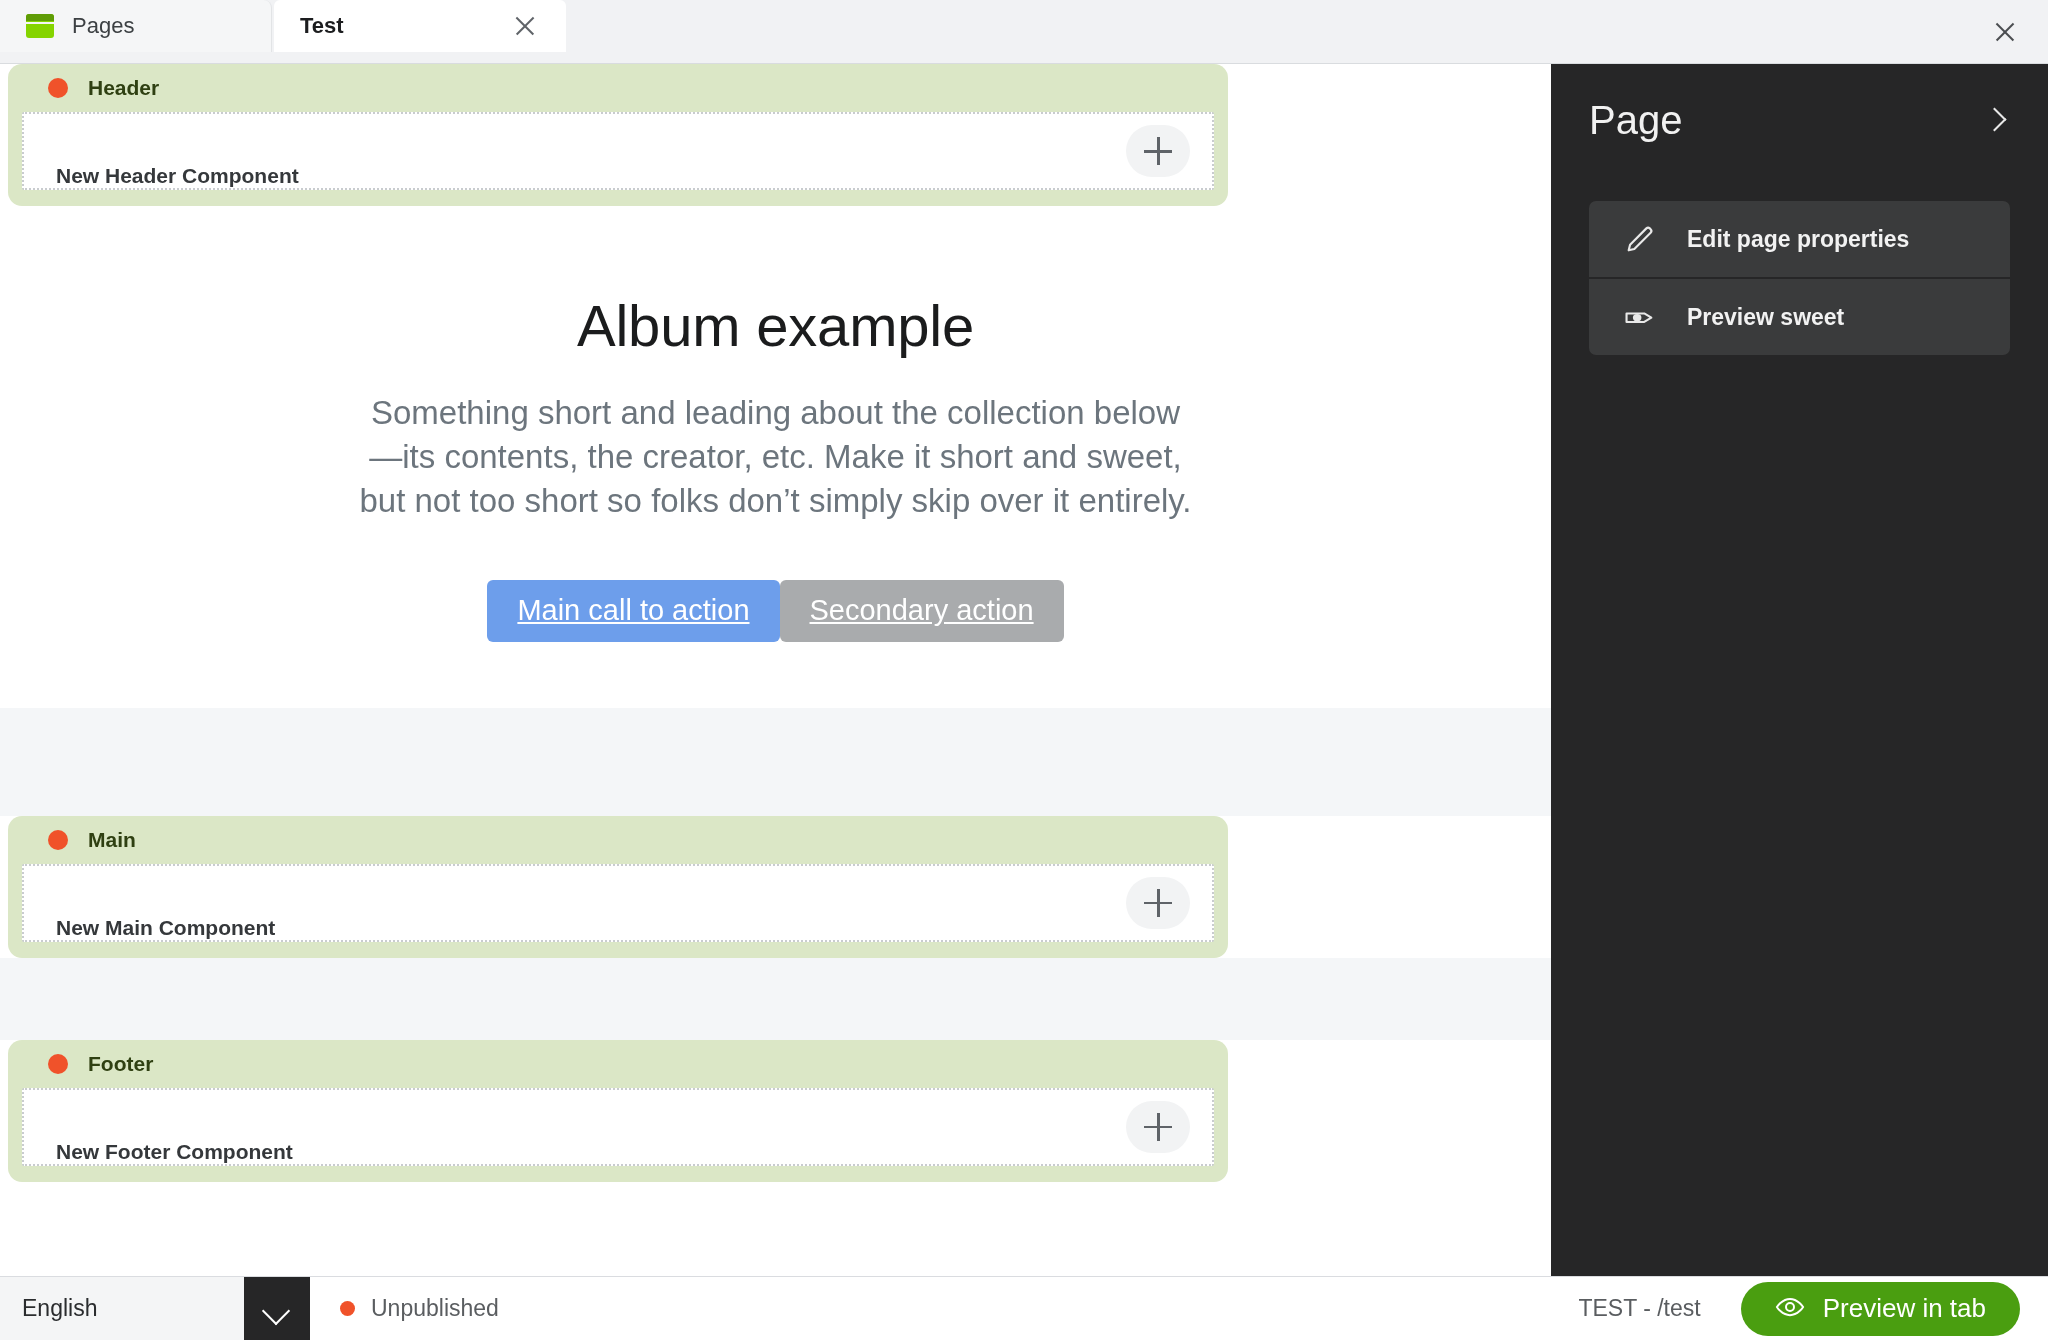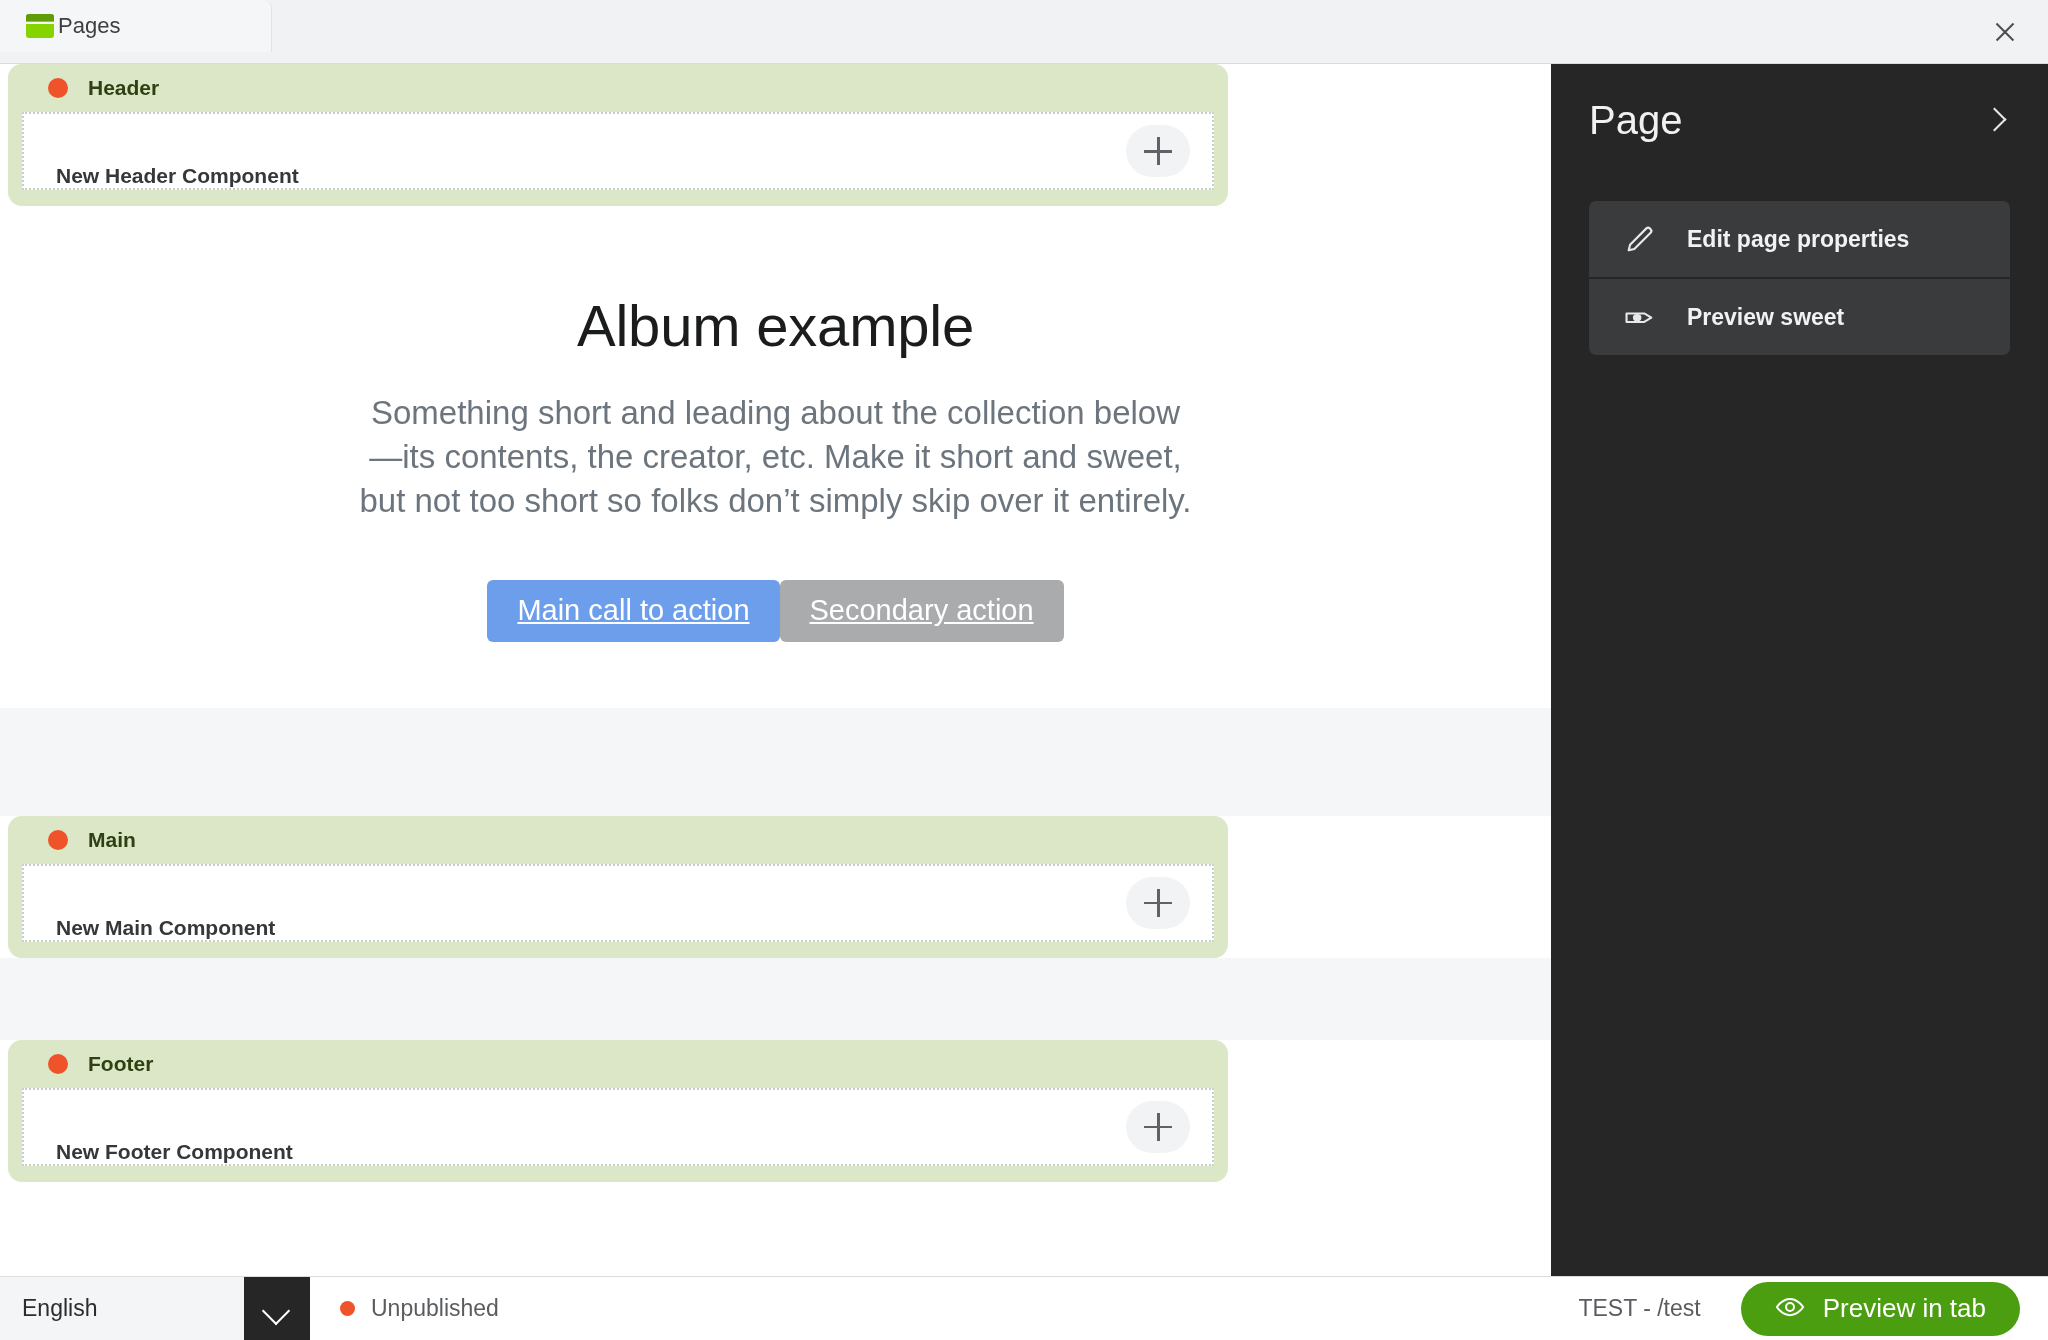--- a/index.html
+++ b/index.html
@@ -12,21 +12,21 @@
   #app { position: relative; width: 2048px; height: 1340px; }
 
   
   .tabbar {
     position: absolute; left: 0; top: 0; width: 2048px; height: 64px;
     background: #f1f2f4;
     border-bottom: 1px solid #d9dcdf;
   }
   .tab {
     position: absolute; top: 0; height: 52px;
-    display: flex; align-items: center; gap: 4px;
+    display: flex; align-items: center; gap: 18px;
     padding: 0 26px;
   }
   .tab-pages {
     left: 0; width: 272px;
     background: #f5f6f7;
     border-right: 1px solid #e2e4e6;
     border-top-right-radius: 8px;
   }
   .tab-pages .tab-label {
     font-size: 22px; color: #3c4043; font-weight: 400;
@@ -228,20 +228,24 @@
 </style>
 </head>
 <body>
 
 <div id="app">
 
   <div class="tabbar">
     <div class="tab tab-pages">
       <span class="pages-icon"></span>
       <span class="tab-label">Pages</span>
+    </div>
+    <div class="tab tab-active">
+      <span class="tab-label">Test</span>
+      <span class="tab-close"></span>
     </div>
     <div class="window-close"></div>
   </div>
 
   <div class="canvas">
 
     <div class="region">
       <div class="region-head">
         <span class="dot"></span>
         <span class="region-title">Header</span>

